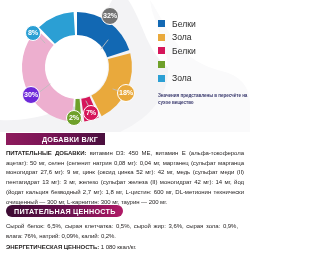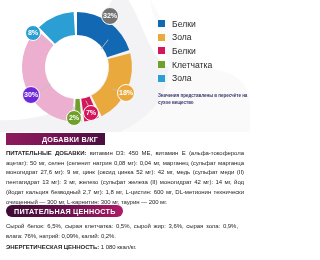--- a/index.html
+++ b/index.html
@@ -142,21 +142,20 @@
       <div class="legend-row">
         <span class="legend-swatch" style="background:#e9a93c"></span>
         <span class="legend-label">Зола</span>
       </div>
       <div class="legend-row">
         <span class="legend-swatch" style="background:#d6165a"></span>
         <span class="legend-label">Белки</span>
       </div>
       <div class="legend-row">
         <span class="legend-swatch" style="background:#6fa02a"></span>
-        <span class="legend-label">Клетчатка</span>
       </div>
       <div class="legend-row">
         <span class="legend-swatch" style="background:#2b9fd4"></span>
         <span class="legend-label">Зола</span>
       </div>
       <div class="legend-note">Значения представлены в пересчёте на сухое вещество</div>
     </div>
   </div>
 
   <div class="sec-header" id="hdr-additives">ДОБАВКИ В/КГ</div>

